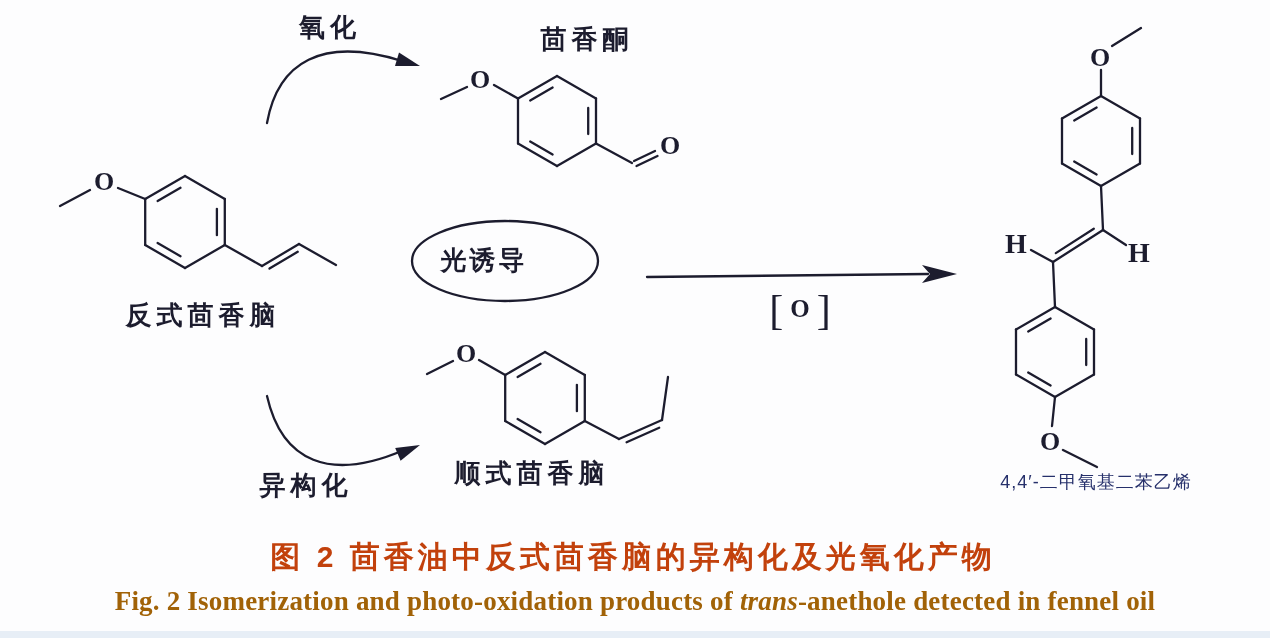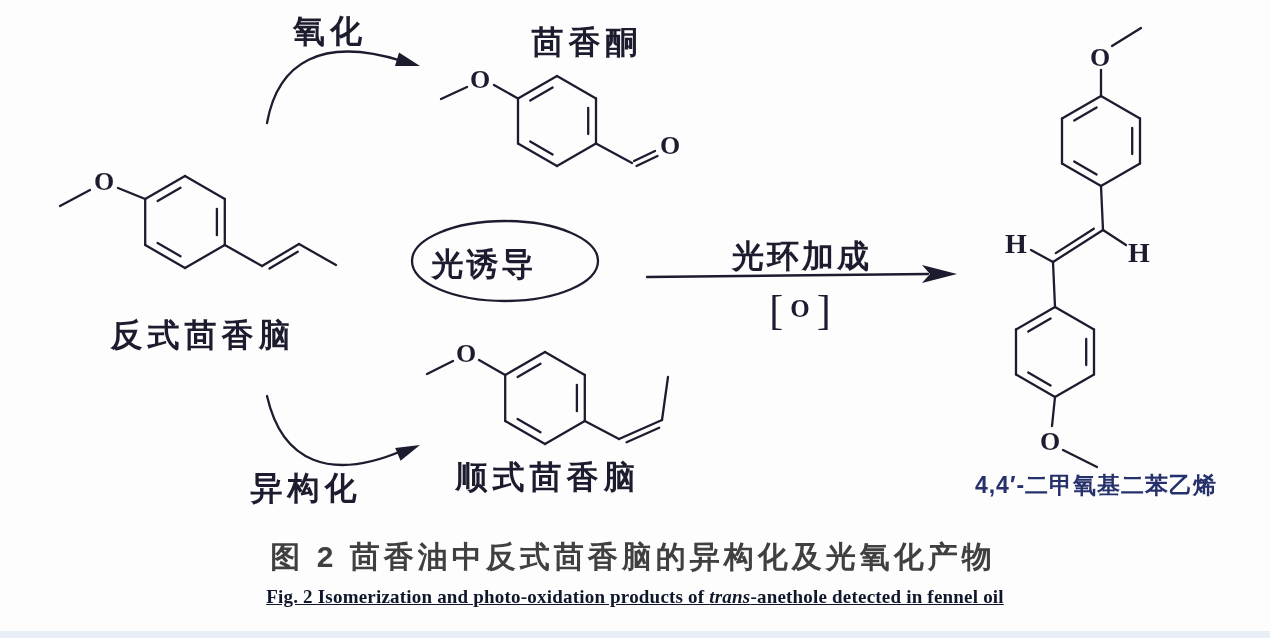--- a/index.html
+++ b/index.html
@@ -22,38 +22,38 @@
   .scheme-svg polygon{fill:var(--ink);stroke:none;}
   .scheme-svg text{stroke:none;fill:var(--ink);
     font-family:"Liberation Serif","DejaVu Serif",serif;
     font-size:26px;font-weight:600;text-anchor:middle;dominant-baseline:central;}
   .scheme-svg text.h-atom{font-size:28px;font-weight:700;}
   .ellipse-shadow{stroke:none !important;fill:#bcbcbc;filter:blur(2.5px);opacity:.8;}
   .ellipse-body{fill:#ffffff;stroke-width:2.6;}
 
   .lbl{
     position:absolute;transform:translateX(-50%);white-space:nowrap;
-    color:var(--ink);font-weight:600;font-size:32px;letter-spacing:5px;line-height:1.2;
+    color:var(--ink);font-weight:600;font-size:26px;letter-spacing:5px;line-height:1.2;
   }
   .lbl-small-gap{letter-spacing:3px;}
-  .lbl-stilbene{font-size:23px;letter-spacing:1px;color:var(--navy);font-weight:700;}
+  .lbl-stilbene{font-size:18px;letter-spacing:1px;color:var(--navy);font-weight:400;}
   .oxidant{
     position:absolute;transform:translateX(-50%);display:flex;align-items:center;gap:7px;
     color:var(--ink);font-family:"Liberation Serif","DejaVu Serif",serif;
   }
   .oxidant .bracket{font-size:42px;font-weight:400;line-height:1;}
   .oxidant .osym{font-size:25px;font-weight:600;padding-bottom:2px;}
   .caption-zh{
     position:absolute;transform:translateX(-50%);white-space:nowrap;
-    color:#404040;font-weight:700;font-size:30px;letter-spacing:4px;
+    color:#c2410c;font-weight:700;font-size:30px;letter-spacing:4px;
   }
   .caption-en{
     position:absolute;transform:translateX(-50%);white-space:nowrap;
-    color:#0f172a;font-weight:700;font-size:19px;
-    font-family:"Liberation Serif","DejaVu Serif",serif;letter-spacing:0.2px;text-decoration:underline;
+    color:#a16207;font-weight:700;font-size:27px;
+    font-family:"Liberation Serif","DejaVu Serif",serif;letter-spacing:0.2px;
   }
   .caption-en .it{font-style:italic;}
 </style>
 </head>
 <body>
 
 <div class="stage">
 
   <svg class="scheme-svg" width="1270" height="638" viewBox="0 0 1270 638">
 
@@ -177,35 +177,34 @@
       <line x1="1055" y1="397" x2="1052" y2="426"></line>
       <text x="1050" y="441">O</text>
       <line x1="1063" y1="450" x2="1097" y2="467"></line>
     </g>
   </svg>
 
   <div class="lbl" style="left:330px;top:12px;">氧化</div>
 
   <div class="lbl" style="left:587px;top:26px;font-family:Liberation Mono, monospace;">茴香酮</div>
 
-  <div class="lbl" style="left:203px;top:316px;text-align:center;">反式茴香脑</div>
+  <div class="lbl" style="left:203px;top:300px;text-align:center;">反式茴香脑</div>
 
   <div class="lbl lbl-small-gap" style="left:484px;top:245px;">光诱导</div>
 
-  <div class="lbl lbl-small-gap" style="left:802px;top:237px;">光环加成</div>
 
   <div class="oxidant" style="left:800px;top:289px;">
     <span class="bracket">[</span>
     <span class="osym">O</span>
     <span class="bracket">]</span>
   </div>
 
   <div class="lbl" style="left:306px;top:472px;font-family:Liberation Mono, monospace;">异构化</div>
 
-  <div class="lbl" style="left:548px;top:458px;">顺式茴香脑</div>
+  <div class="lbl" style="left:532px;top:458px;">顺式茴香脑</div>
 
   <div class="lbl lbl-stilbene" style="left:1096px;top:472px;">4,4′-二甲氧基二苯乙烯</div>
 
   <div class="caption-zh" style="left:633px;top:537px;">图 2  茴香油中反式茴香脑的异构化及光氧化产物</div>
 
   <div class="caption-en" style="left:635px;top:586px;">
     <span>Fig. 2  Isomerization and photo-oxidation products of </span><span class="it">trans</span><span>-anethole detected in fennel oil</span>
   </div>
 
   <div class="bottom-bar"></div>

